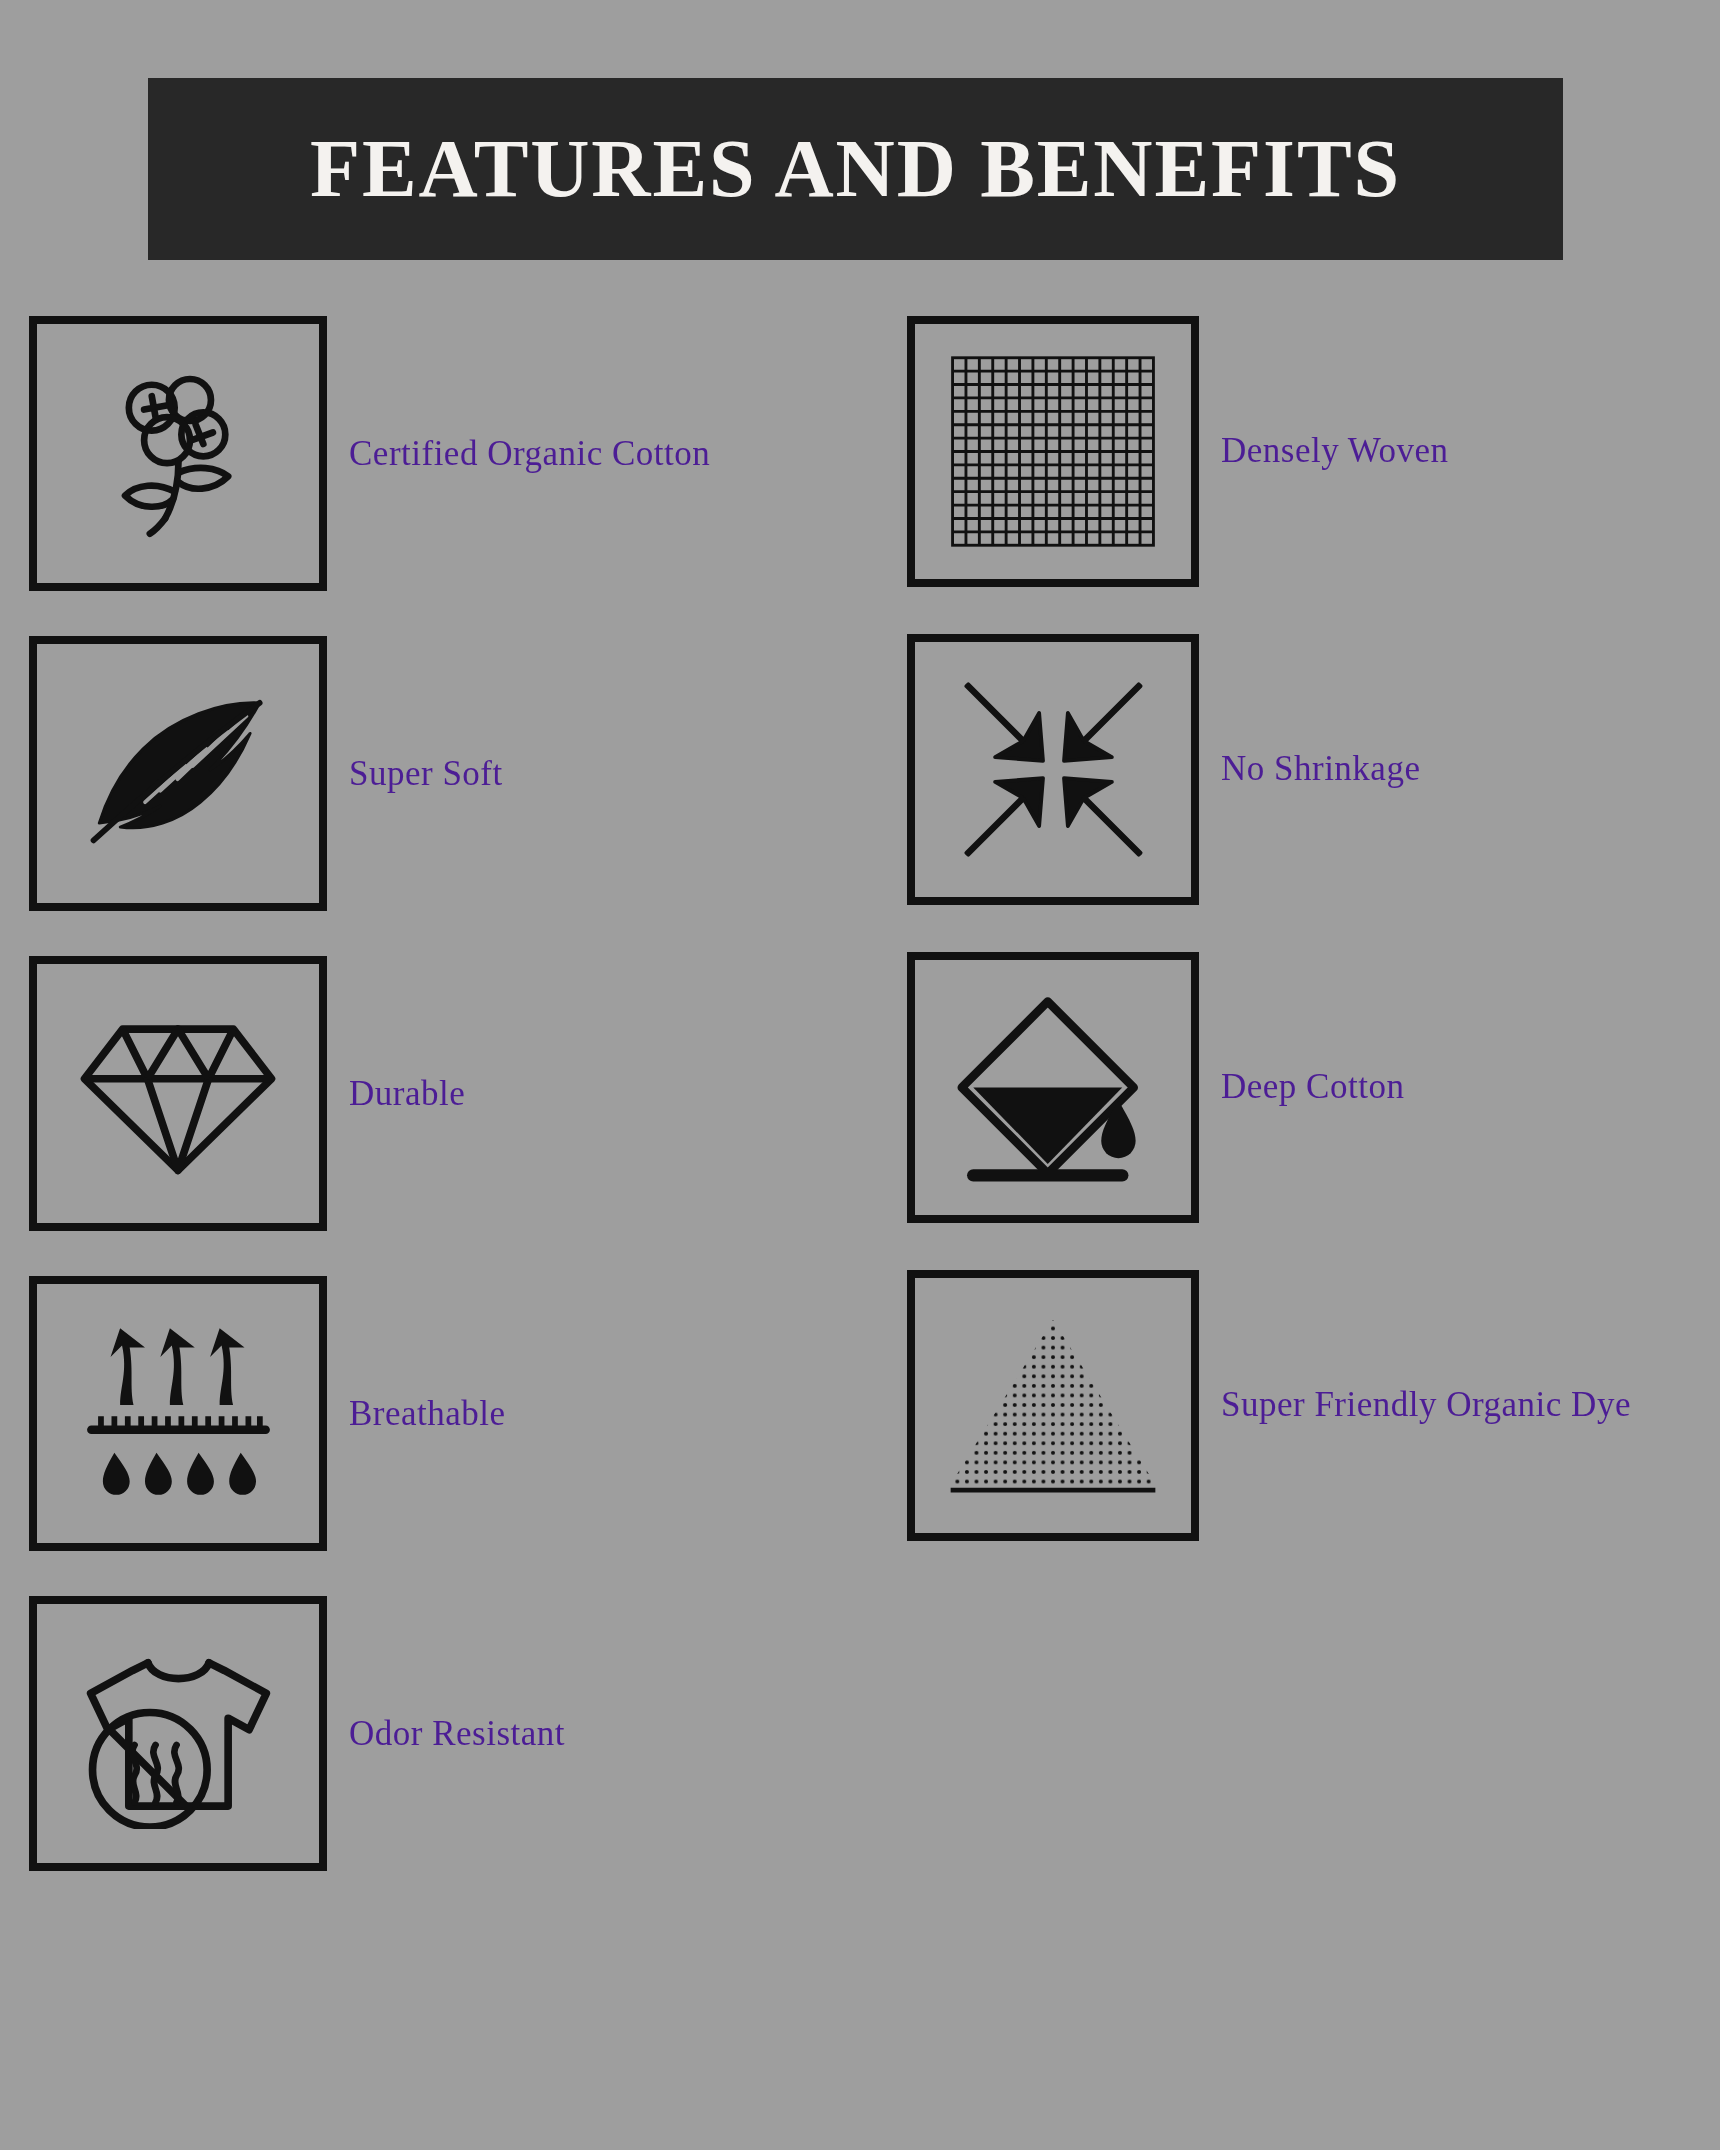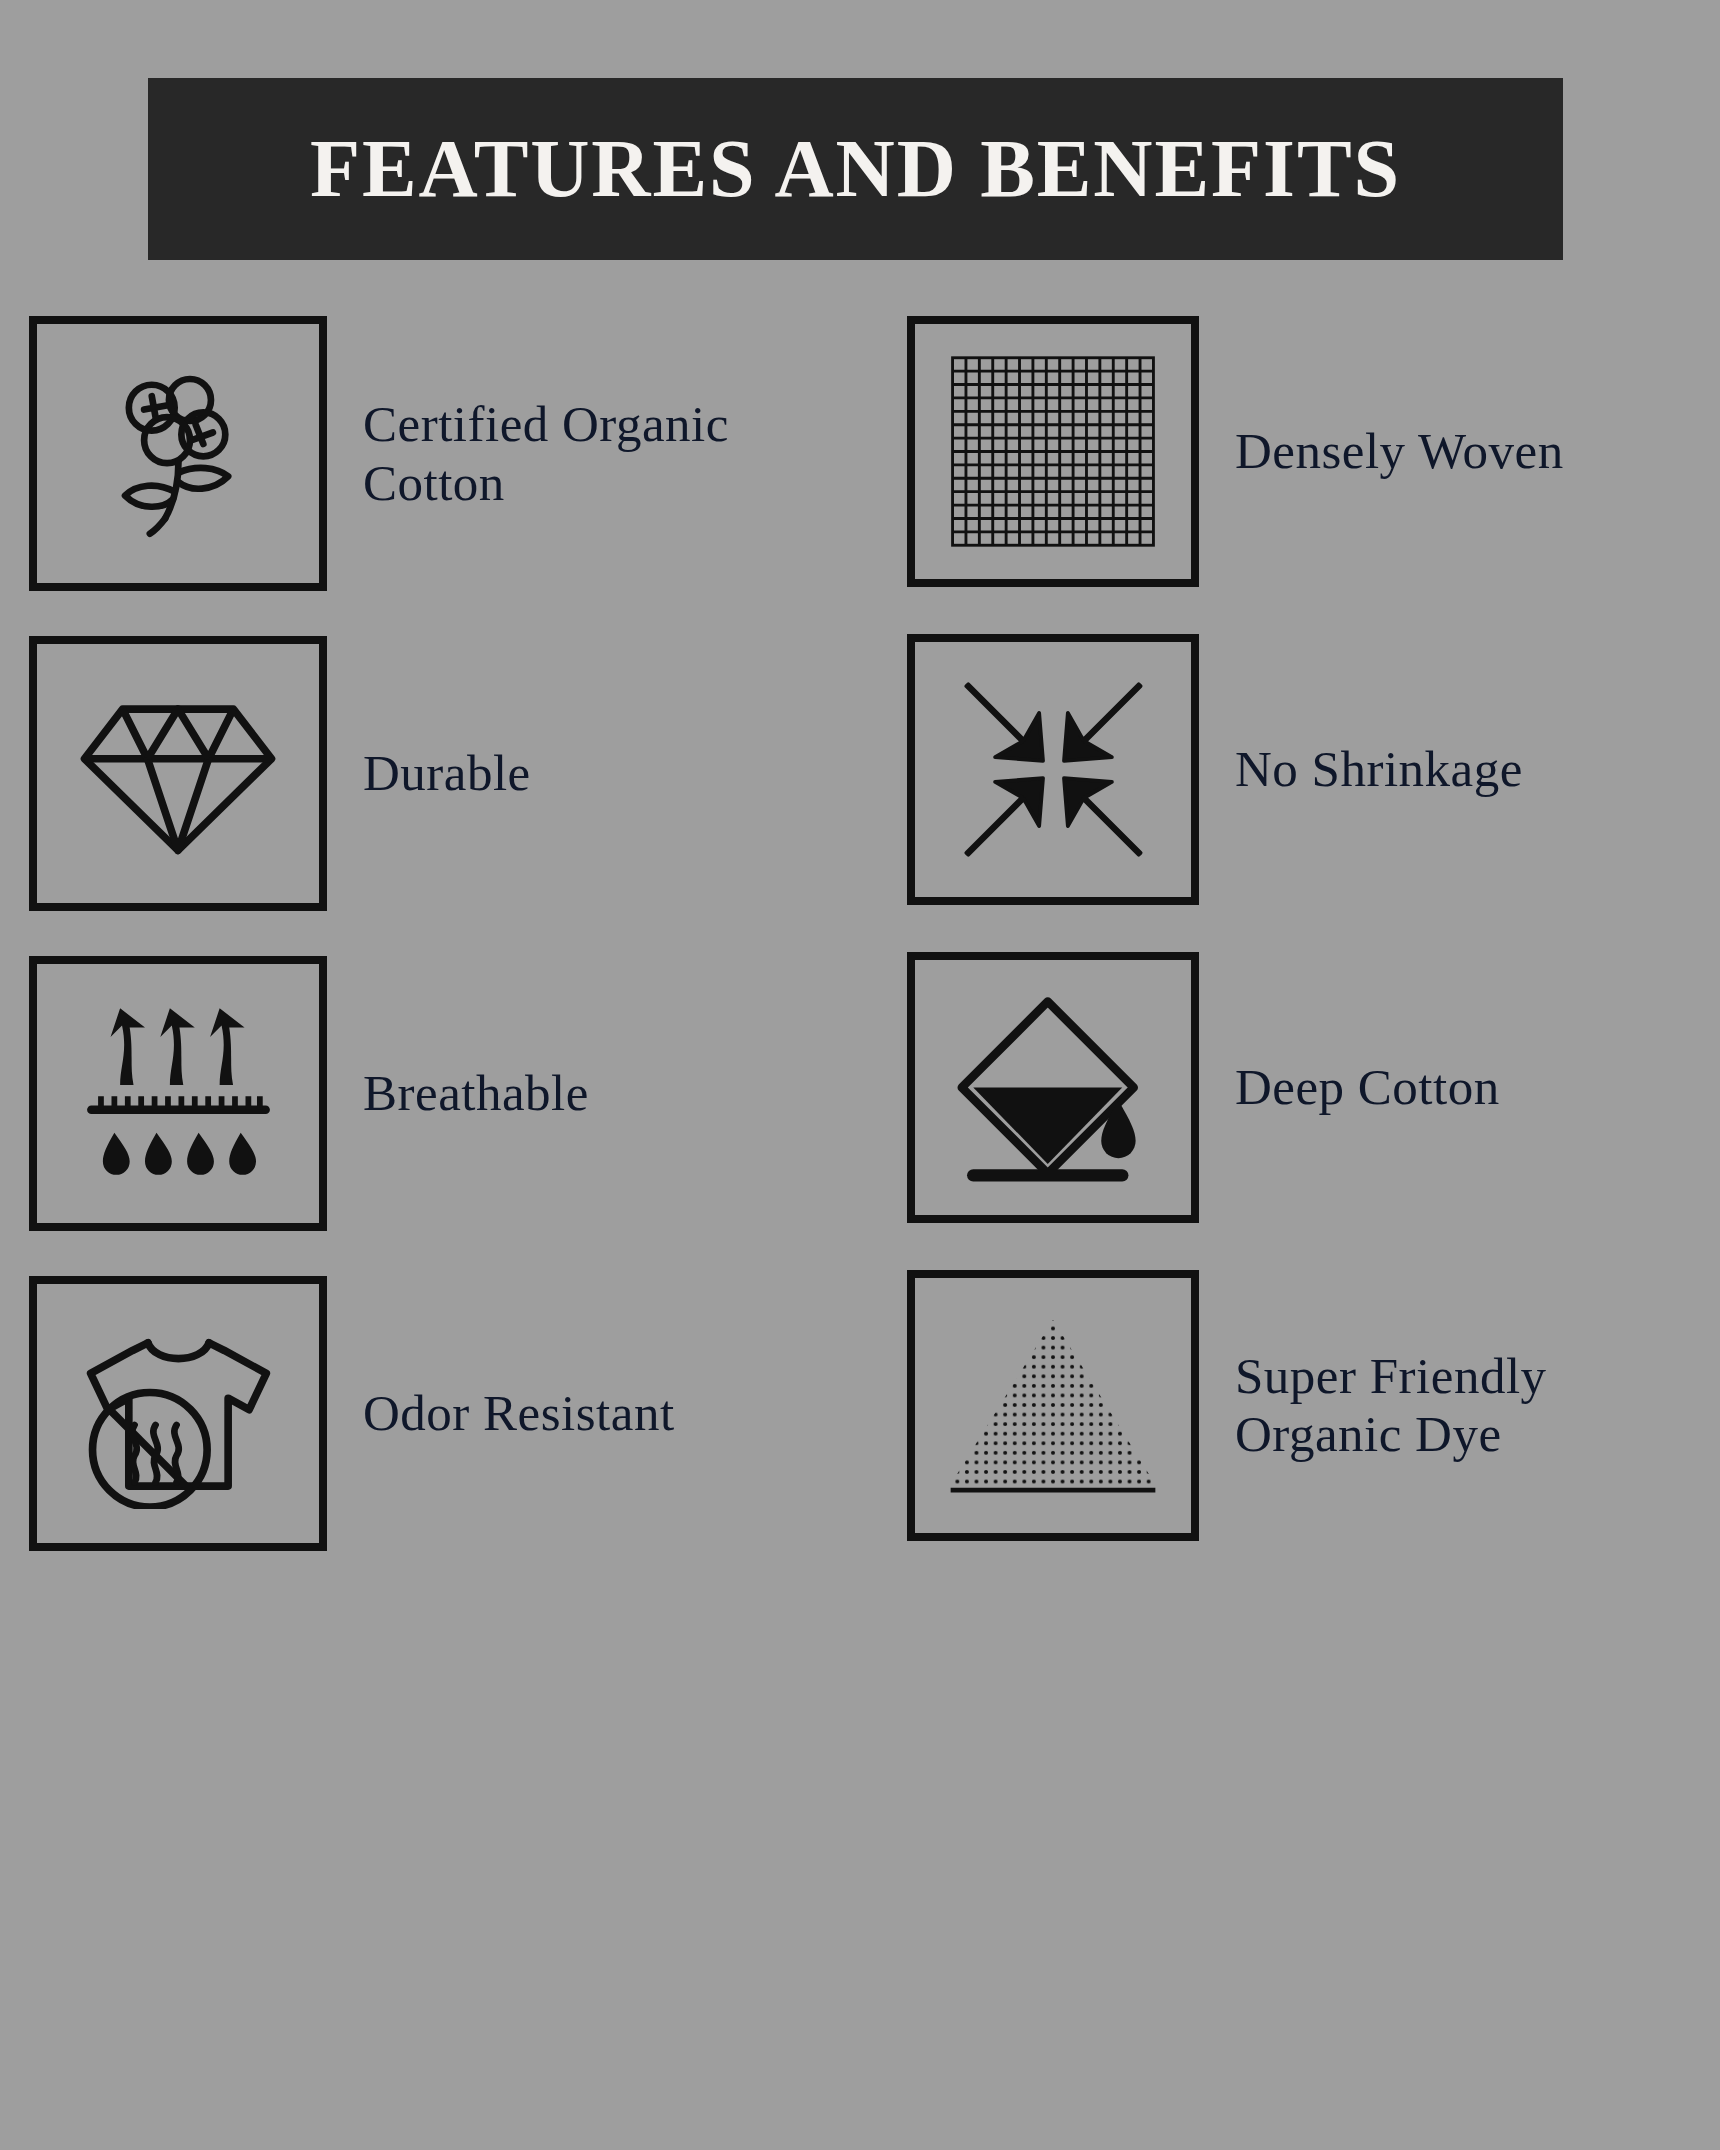--- a/index.html
+++ b/index.html
@@ -68,24 +68,24 @@
     flex: 0 0 auto;
   }
   .icon-box.small {
     width: 292px;
     height: 271px;
   }
   .icon-box svg {
     display: block;
   }
   .label {
-    margin-left: 36px;
-    color: #0f172a;
+    margin-left: 22px;
+    color: #4c1d95;
     font-family: "Liberation Serif", serif;
-    font-size: 51px;
+    font-size: 35px;
     line-height: 1.14;
     letter-spacing: 0.5px;
   }
   .row-left { height: 277px; margin-bottom: 43px; }
   .row-right { height: 272px; margin-bottom: 46px; }
 </style>
 </head>
 <body>
 
 <div class="page">
@@ -111,20 +111,39 @@
               <path d="M100 108 C100 130 96 150 86 168"></path>
               <path d="M100 120 C118 112 140 114 152 124 C136 140 112 140 100 130"></path>
               <path d="M96 140 C78 130 56 132 44 144 C60 160 84 158 94 148"></path>
               <path d="M86 168 C80 176 76 180 70 184"></path>
             </g>
           </svg>
         </div>
         <div class="label">Certified Organic Cotton</div>
       </div>
 
+      <div class="row row-left">
+        <div class="icon-box">
+          <svg width="201" height="191" viewBox="0 0 210 200">
+            <g fill="#111" stroke="#111" stroke-width="3" stroke-linejoin="round">
+              <path d="M190 26 C150 24 100 42 68 74 C44 98 30 126 22 152 C44 150 66 144 86 134 C74 142 60 150 44 156 C74 160 104 150 128 130 C150 112 168 86 180 58 C168 72 154 86 138 96 C158 76 176 52 190 26 Z"></path>
+            </g>
+            <g fill="none" stroke="#9e9e9e" stroke-width="4" stroke-linecap="round">
+              <path d="M176 40 L120 92"></path>
+              <path d="M156 56 L104 106"></path>
+              <path d="M134 74 L86 118"></path>
+              <path d="M112 92 L70 130"></path>
+            </g>
+            <g fill="none" stroke="#111" stroke-width="6" stroke-linecap="round">
+              <path d="M190 26 C140 62 80 112 16 170"></path>
+            </g>
+          </svg>
+        </div>
+        <div class="label">Super Soft</div>
+      </div>
 
       <div class="row row-left">
         <div class="icon-box">
           <svg width="210" height="172" viewBox="0 0 220 180">
             <g fill="none" stroke="#111" stroke-width="8" stroke-linejoin="round">
               <path d="M52 22 L168 22 L208 74 L110 170 L12 74 Z"></path>
               <path d="M12 74 L208 74"></path>
               <path d="M52 22 L78 74 L110 170 L142 74 L168 22"></path>
               <path d="M78 74 L110 22 L142 74"></path>
             </g>

